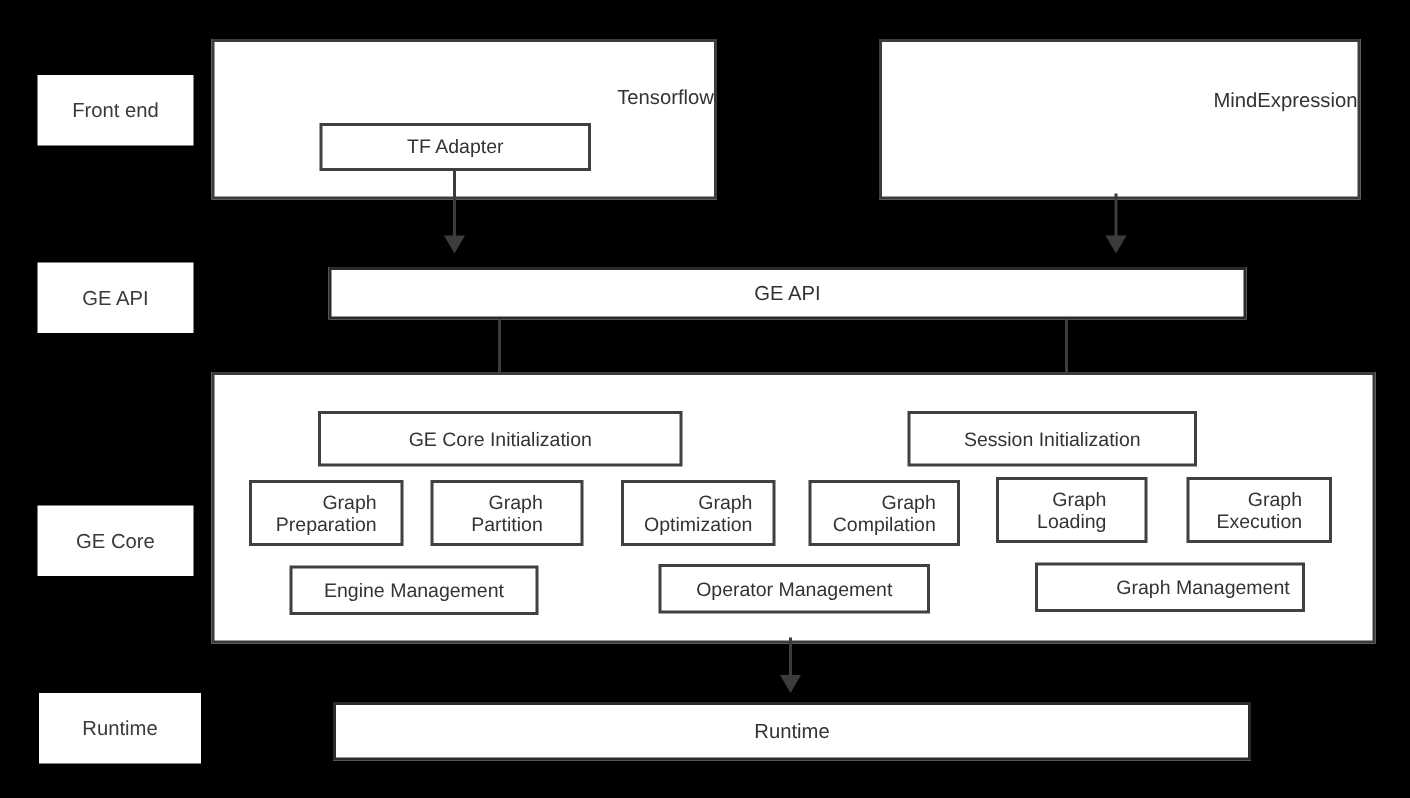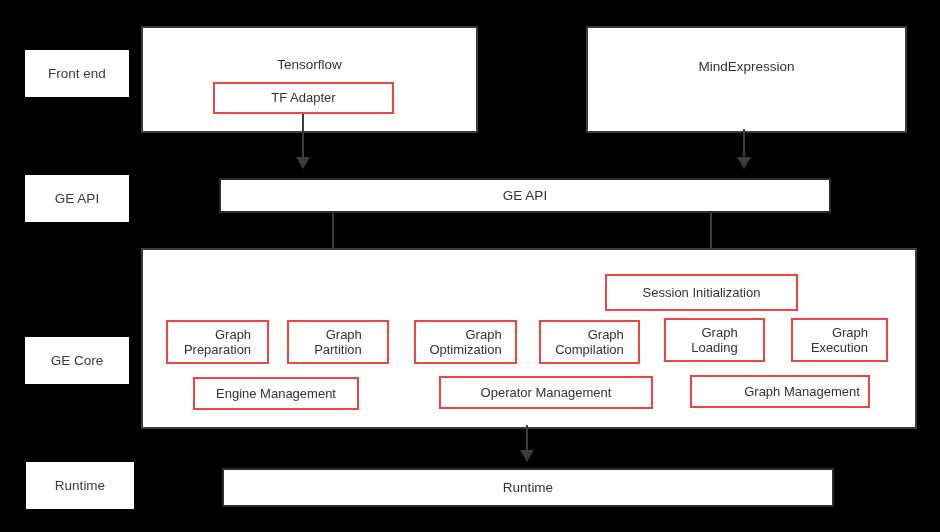--- a/index.html
+++ b/index.html
@@ -41,28 +41,28 @@
 
   
   .panel {
     border: 2px solid #3c3c3c;
     background: #ffffff;
   }
   .panel-title {
     position: absolute;
     left: 0;
     right: 0;
-    text-align: center;
+    text-align: right;
     color: #333333;
     font-size: 13.5px;
   }
 
   
   .box {
-    border: 2px solid #ef4444;
+    border: 2px solid #404040;
     background: #ffffff;
     font-size: 13px;
   }
   .bar {
     border: 2px solid #2b2b2b;
     background: #ffffff;
     font-size: 13.5px;
   }
 
   
@@ -111,37 +111,38 @@
   <div class="node bar" style="left:219px; top:178px; width:612px; height:35px;">GE API</div>
 
   <div class="arrow-line" style="left:332px; top:213px; height:44px;"></div>
   <div class="arrow-head" style="left:326px; top:253px;"></div>
 
   <div class="arrow-line" style="left:710px; top:213px; height:44px;"></div>
   <div class="arrow-head" style="left:704px; top:253px;"></div>
 
   <div class="panel" style="position:absolute; left:141px; top:248px; width:772px; height:177px;"></div>
 
+  <div class="node box" style="left:212px; top:274px; width:243px; height:37px;">GE Core Initialization</div>
   <div class="node box" style="left:589px; top:274px; width:193px; height:37px;margin-left:16px;">Session Initialization</div>
 
   <div class="node box" style="left:166px; top:320px; width:103px; height:44px;">Graph
 Preparation</div>
   <div class="node box" style="left:287px; top:320px; width:102px; height:44px;">Graph
 Partition</div>
   <div class="node box" style="left:414px; top:320px; width:103px; height:44px;">Graph
 Optimization</div>
   <div class="node box" style="left:539px; top:320px; width:101px; height:44px;">Graph
 Compilation</div>
   <div class="node box" style="left:664px; top:318px; width:101px; height:44px;">Graph
 Loading</div>
   <div class="node box" style="left:791px; top:318px; width:97px; height:44px;">Graph
 Execution</div>
 
   <div class="node box" style="left:193px; top:377px; width:166px; height:33px;">Engine Management</div>
-  <div class="node box" style="left:439px; top:376px; width:214px; height:33px;">Operator Management</div>
+  <div class="node box" style="left:439px; top:376px; width:181px; height:33px;">Operator Management</div>
   <div class="node box" style="left:690px; top:375px; width:180px; height:33px;padding-left:44px;">Graph Management</div>
 
   <div class="arrow-line" style="left:526px; top:425px; height:29px;"></div>
   <div class="arrow-head" style="left:520px; top:450px;"></div>
 
   <div class="node bar" style="left:222px; top:468px; width:612px; height:39px;">Runtime</div>
 
 </div>
 
 </body></html>

